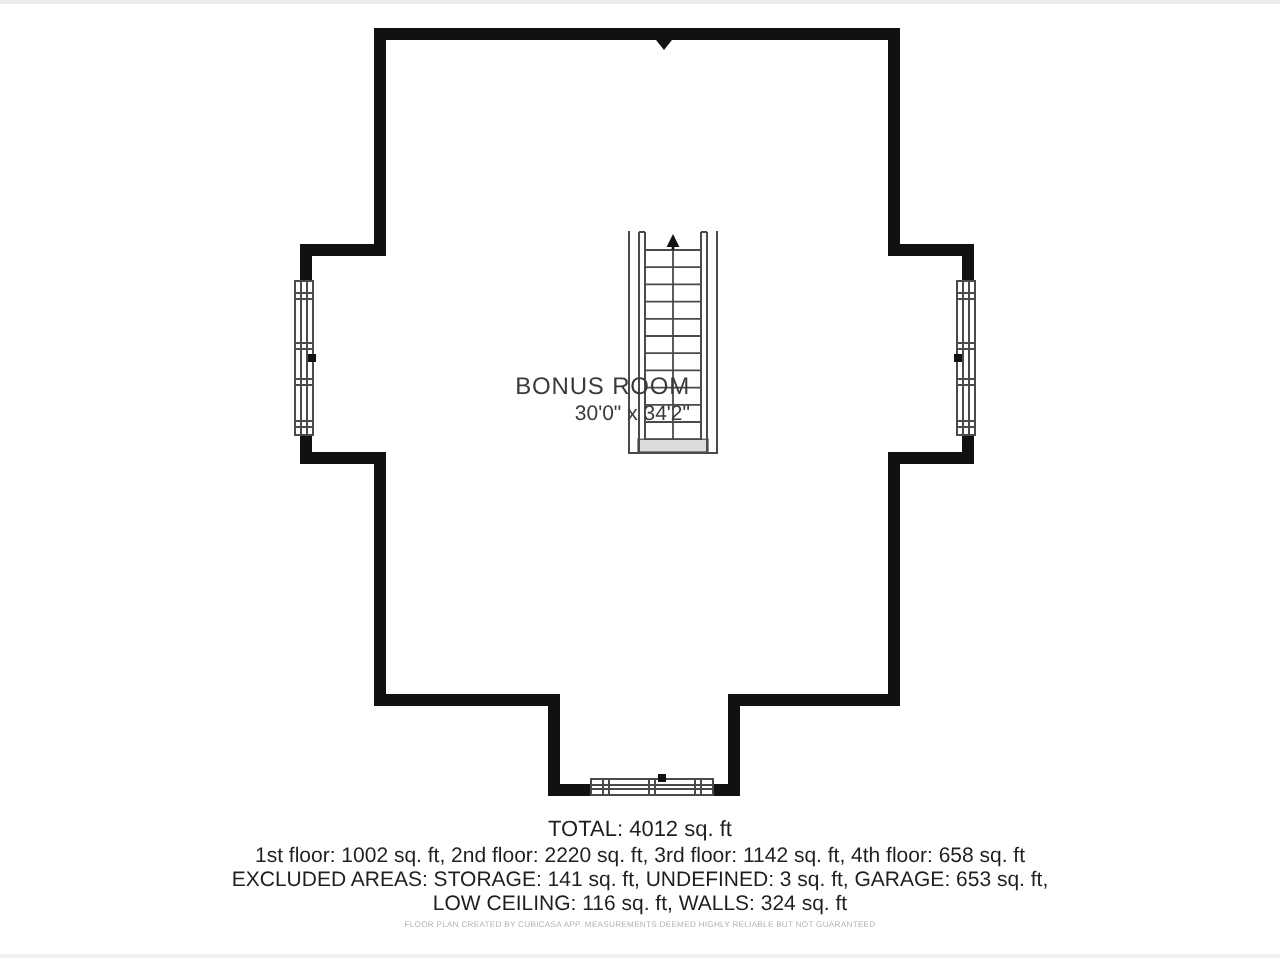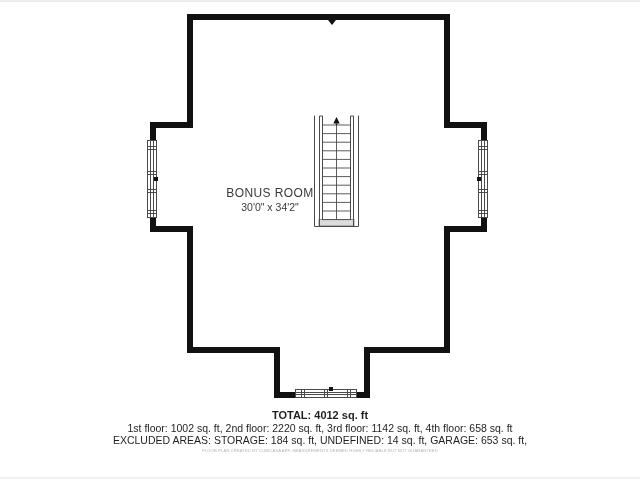--- a/index.html
+++ b/index.html
@@ -11,30 +11,30 @@
   .wall{position:absolute;background:var(--wall,#111111);}
   .window{position:absolute;background:#fff;border:1px solid var(--line,#474747);box-sizing:border-box;}
   .wline{position:absolute;background:var(--line,#474747);}
   .dot{position:absolute;width:4px;height:4px;background:var(--wall,#111111);}
   .marker-tri{
     position:absolute;width:0;height:0;
     border-left:4px solid transparent;border-right:4px solid transparent;
     border-top:5px solid var(--wall,#111111);
   }
   .room-label-block{
-    position:absolute;top:187px;left:195px;width:150px;text-align:center;
+    position:absolute;top:187px;left:195px;width:150px;text-align:right;
     color:var(--label,#3a3a3a);
   }
   .room-name{font-size:12px;line-height:13px;letter-spacing:0.4px;}
   .room-dims{font-size:10.5px;line-height:12px;margin-top:1px;}
   .summary{
     position:absolute;top:409px;left:0;width:640px;text-align:center;
     color:var(--text,#1f1f1f);
   }
-  .summary .total{font-size:11px;font-weight:bold;line-height:13px;}
+  .summary .total{font-size:11px;font-weight:normal;line-height:13px;}
   .summary .sline{font-size:10.5px;line-height:12px;}
   .summary .disclaimer{
     font-size:6px;color:var(--muted,#b3b3b3);letter-spacing:0.2px;
     transform:scale(0.68);transform-origin:center top;margin-top:3px;
   }
   .stair{position:absolute;left:313px;top:114px;width:47px;height:114px;}
 </style>
 </head>
 <body>
 
@@ -135,17 +135,18 @@
   </svg>
 
   <div class="room-label-block">
     <div class="room-name">BONUS ROOM</div>
     <div class="room-dims">30'0" x 34'2"</div>
   </div>
 
   <div class="summary">
     <div class="total">TOTAL: 4012 sq. ft</div>
     <div class="sline">1st floor: 1002 sq. ft, 2nd floor: 2220 sq. ft, 3rd floor: 1142 sq. ft, 4th floor: 658 sq. ft</div>
-    <div class="sline">EXCLUDED AREAS: STORAGE: 184 sq. ft, UNDEFINED: 14 sq. ft, GARAGE: 653 sq. ft,</div>
+    <div class="sline">EXCLUDED AREAS: STORAGE: 141 sq. ft, UNDEFINED: 3 sq. ft, GARAGE: 653 sq. ft,</div>
+    <div class="sline">LOW CEILING: 116 sq. ft, WALLS: 324 sq. ft</div>
     <div class="disclaimer">FLOOR PLAN CREATED BY CUBICASA APP. MEASUREMENTS DEEMED HIGHLY RELIABLE BUT NOT GUARANTEED</div>
   </div>
 
 </div>
 
 </body></html>

